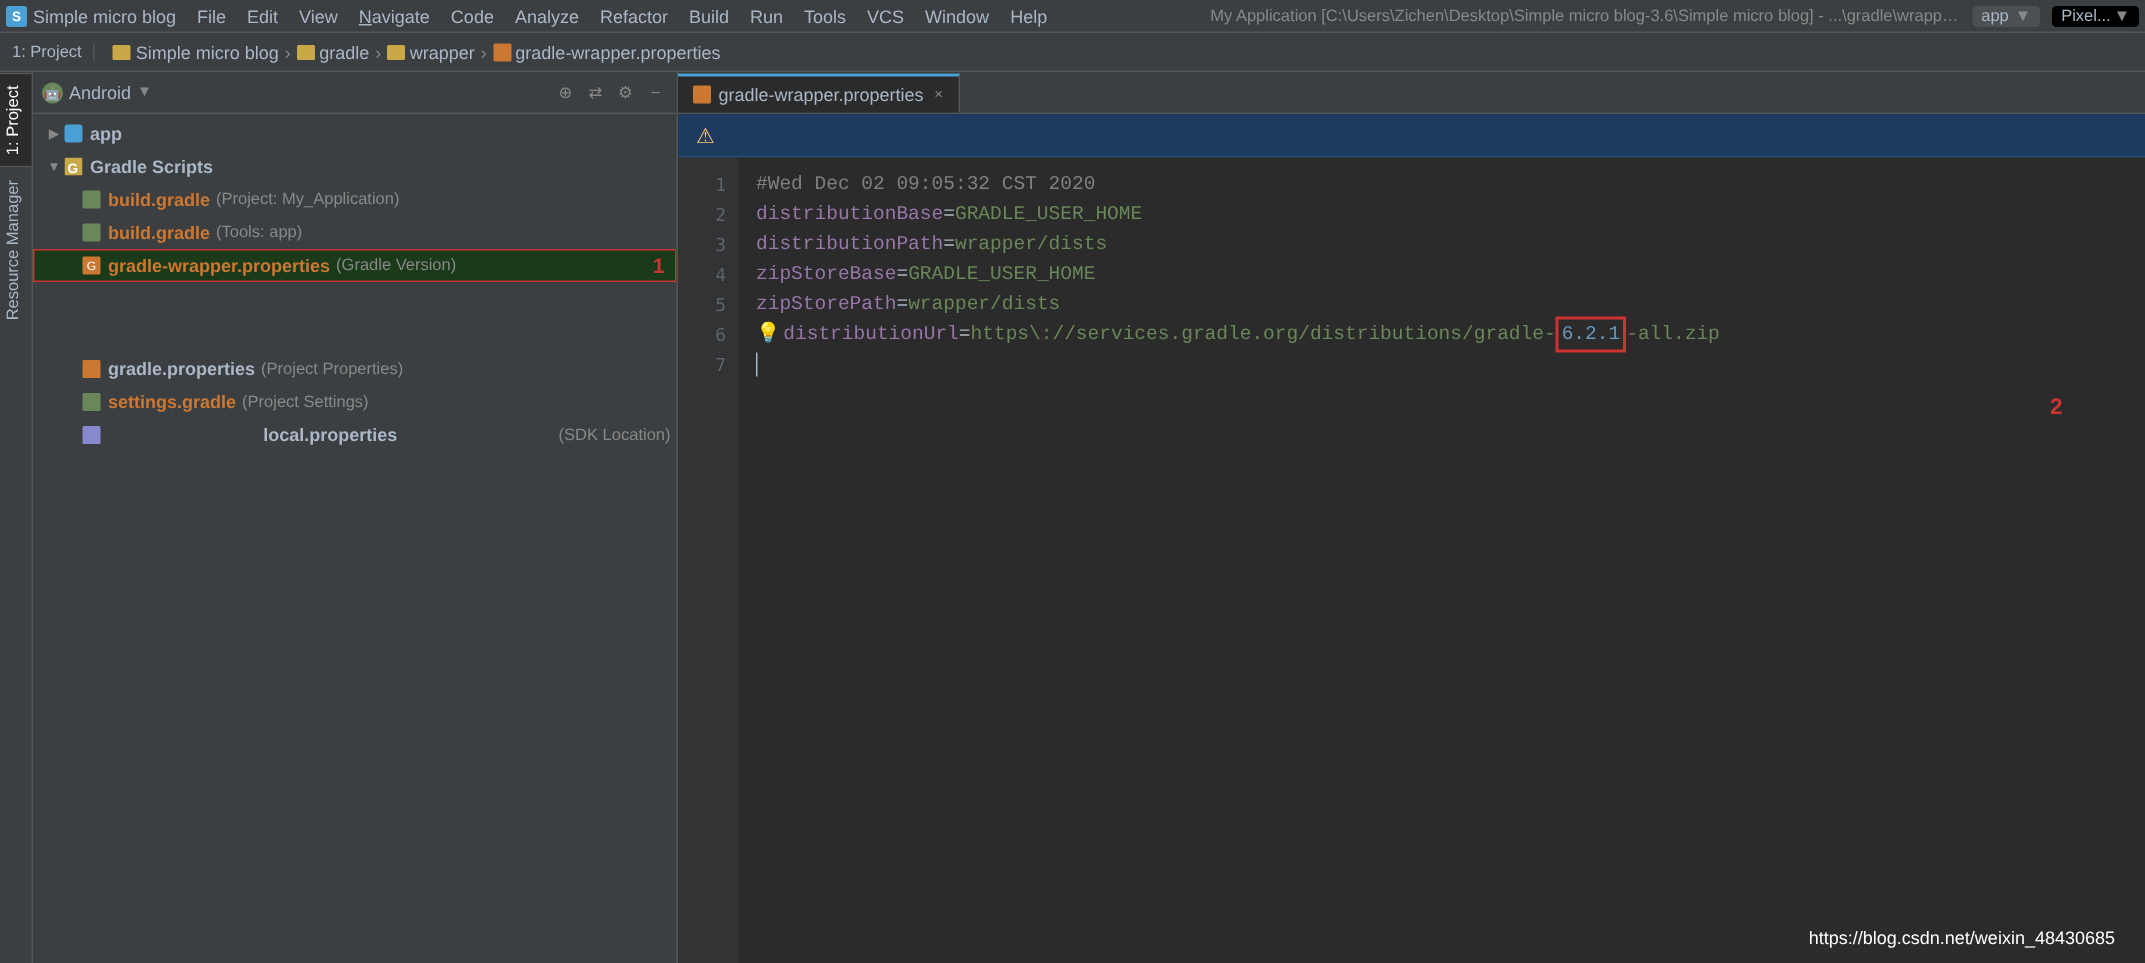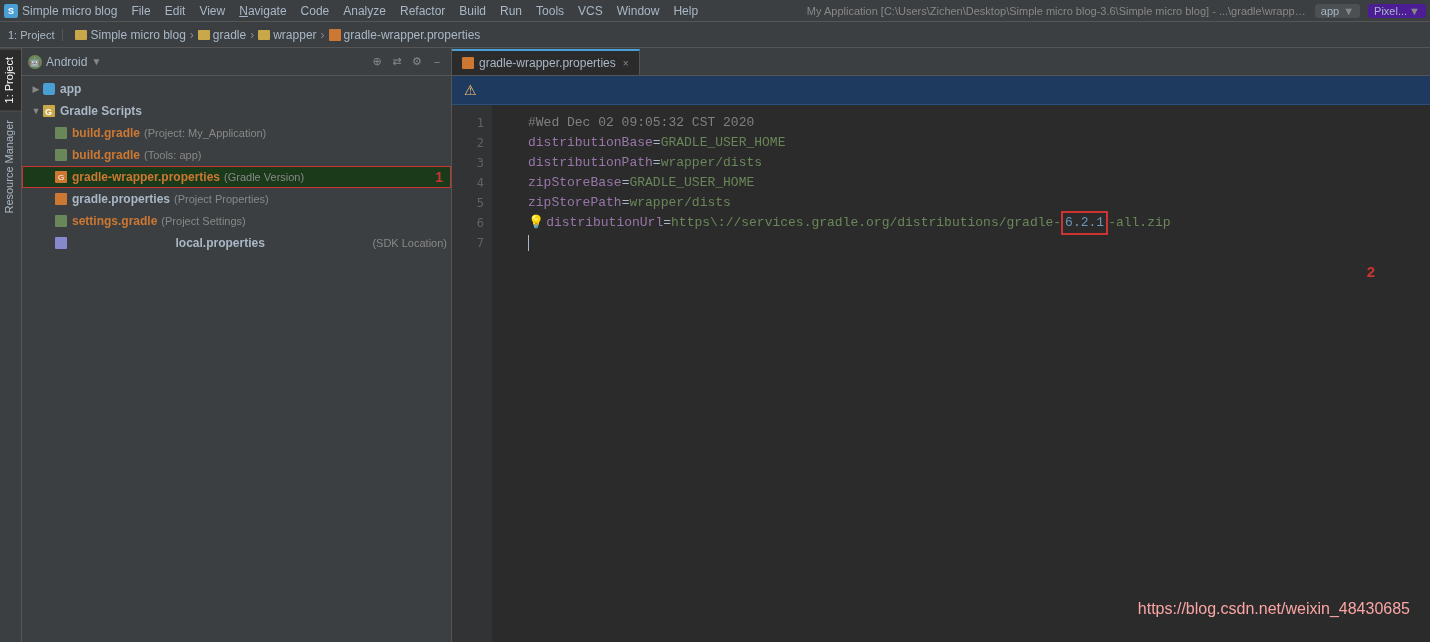--- a/index.html
+++ b/index.html
@@ -66,21 +66,21 @@
       display: flex;
       align-items: center;
       gap: 4px;
       background: #4c5052;
       padding: 1px 6px;
       border-radius: 3px;
       font-size: 11px;
       color: #a9b7c6;
     }
     .pixel-btn {
-      background: #4c1d95;
+      background: #000000;
       color: #a9b7c6;
       padding: 1px 6px;
       border-radius: 3px;
       font-size: 11px;
       cursor: pointer;
       display: flex;
       align-items: center;
     }
 
     
@@ -354,21 +354,20 @@
       font-size: 13px;
       overflow-y: auto;
       position: relative;
     }
     .code-line {
       height: 20px;
       line-height: 20px;
       white-space: pre;
       display: flex;
       align-items: center;
-      margin-left: 24px;
     }
     .code-comment { color: #808080; }
     .code-key { color: #9876aa; }
     .code-eq { color: #a9b7c6; }
     .code-val { color: #6a8759; }
     .code-cursor {
       display: inline-block;
       width: 1px;
       height: 16px;
       background: #a9b7c6;
@@ -378,24 +377,24 @@
       display: inline-block;
       border: 2px solid #cc3333;
       padding: 0 2px;
       margin: 0 0px;
       color: #6897bb;
     }
 
     
     .watermark {
       position: absolute;
-      bottom: 24px;
+      bottom: 10px;
       right: 20px;
-      color: #fca5a5;
-      font-size: 16px;
+      color: #ffffff;
+      font-size: 12px;
     }
 
     .vertical-tabs {
       position: absolute;
       left: 0;
       top: 48px;
       width: 22px;
       height: calc(642px - 48px);
       display: flex;
       flex-direction: column;
@@ -535,21 +534,21 @@
       <div class="tree-item" style="padding-left:32px; background:#1a3a1a; outline: 1.5px solid #cc3333; outline-offset:-1px; position:relative;">
         <div class="tree-icon">
           <div class="icon-properties">G</div>
         </div>
         <span class="tree-label tree-label-orange">gradle-wrapper.properties</span>
         <span class="tree-sublabel">(Gradle Version)</span>
         <span style="position:absolute;right:8px;color:#cc3333;font-weight:bold;font-size:14px;">1</span>
       </div>
 
 
-      <div class="tree-item" style="padding-left:32px;">
+      <div class="tree-item" style="padding-left:32px;margin-top:47px;">
         <div class="tree-icon">
             <div class="icon-settings-gradle"></div>
           </div>
         <span class="tree-label">gradle.properties</span>
         <span class="tree-sublabel">(Project Properties)</span>
       </div>
 
       <div class="tree-item" style="padding-left:32px;">
         <div class="tree-icon">
             <div class="icon-build-gradle"></div>

